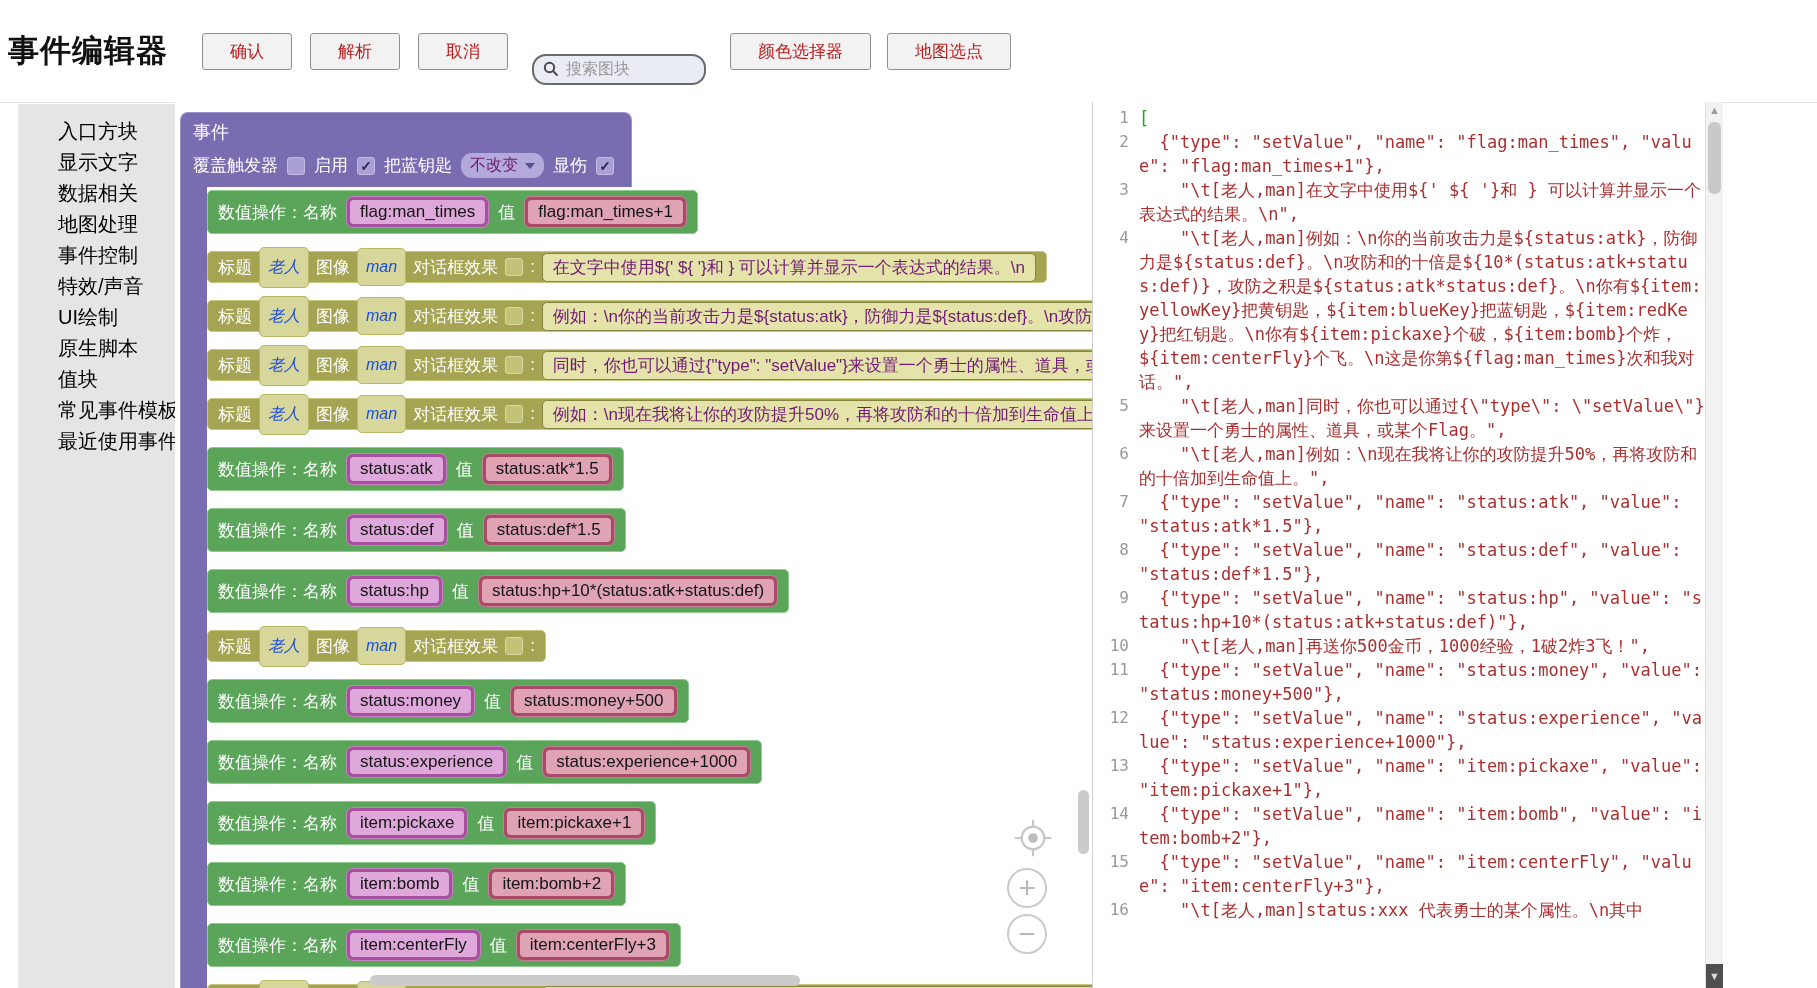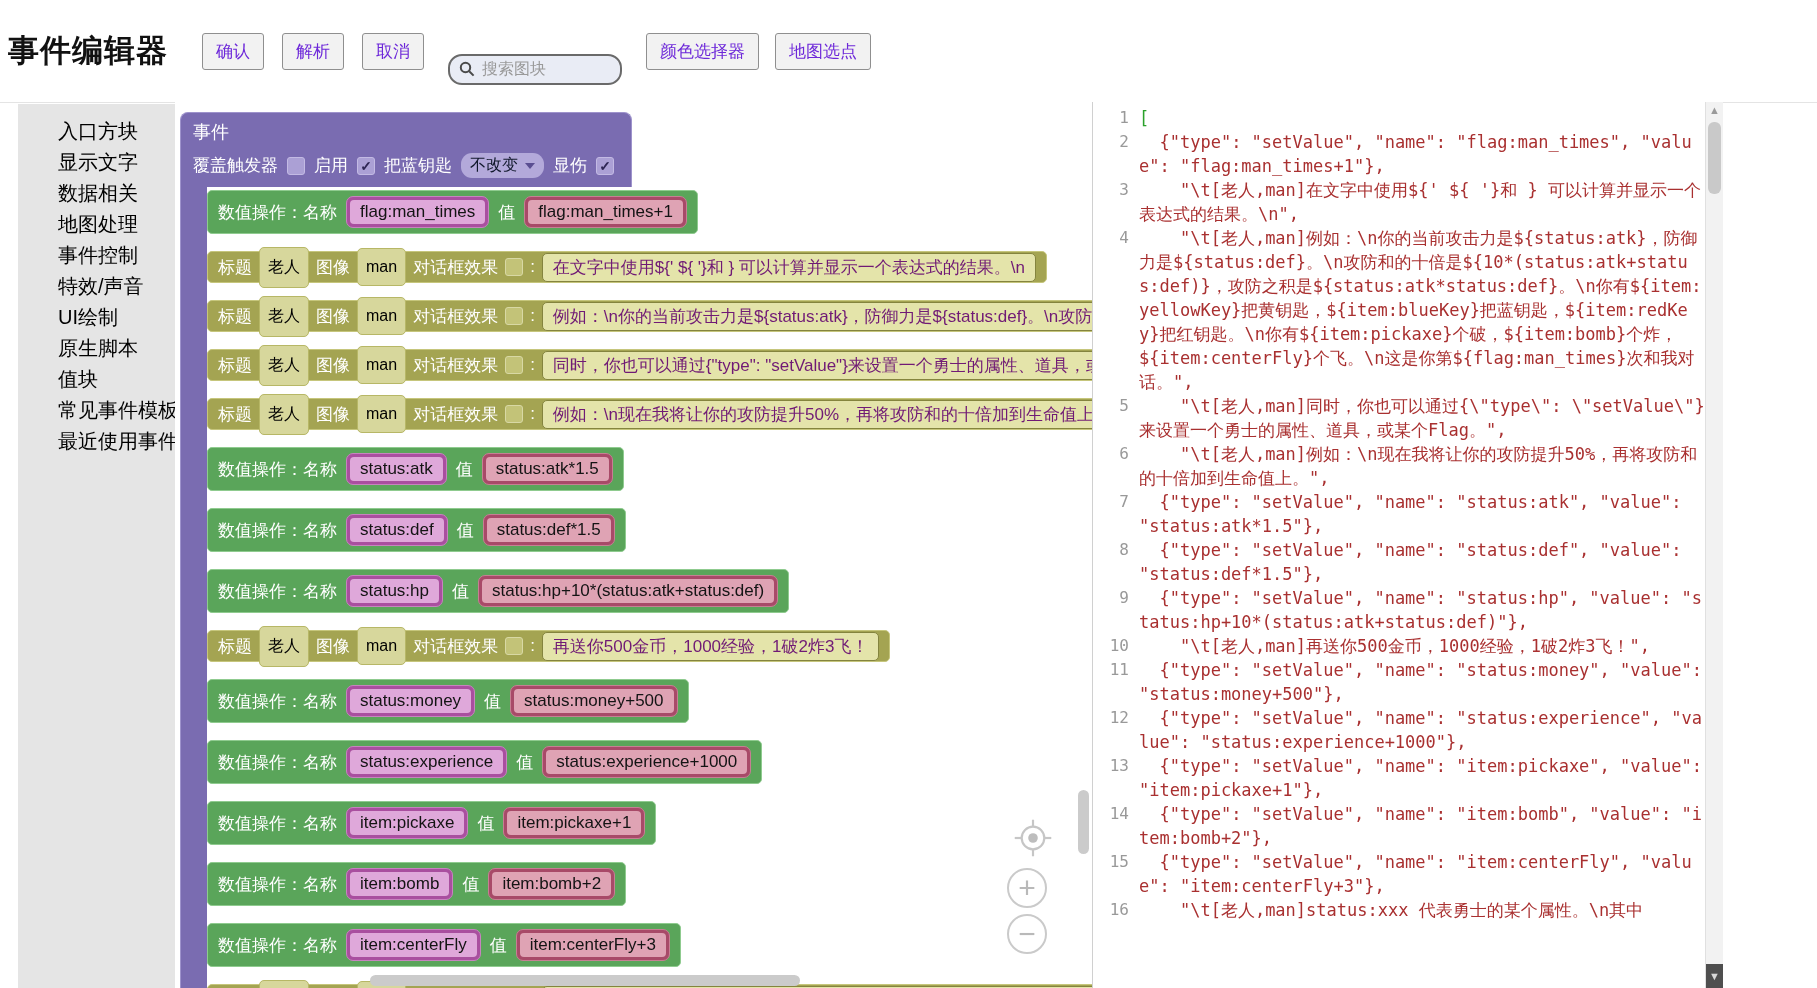--- a/index.html
+++ b/index.html
@@ -4,22 +4,22 @@
 <style>
   html,body{margin:0;padding:0;}
   body{
     width:1817px;height:988px;position:relative;overflow:hidden;
     background:#fff;font-family:"Liberation Sans",sans-serif;color:#111;
   }
   
   .header{position:absolute;left:0;top:0;width:1817px;height:102px;background:#fff;
     border-bottom:1px solid #e4e4e4;display:flex;align-items:center;}
   .app-title{font-size:31px;font-weight:bold;margin-left:8px;letter-spacing:1px;}
-  .tb-btn{margin-left:18px;padding:6px 13px;font-size:17px;background:#f2f2f2;
-    border:1px solid #8f8f8f;border-radius:3px;color:#6d28d9;cursor:pointer;font-family:inherit;}
+  .tb-btn{margin-left:18px;padding:6px 27px;font-size:17px;background:#f2f2f2;
+    border:1px solid #8f8f8f;border-radius:3px;color:#b91c1c;cursor:pointer;font-family:inherit;}
   .tb-btn:first-of-type{margin-left:34px;}
   .search-pill{margin-left:24px;width:152px;height:27px;border:2px solid #6a6a6a;border-radius:14px;
     background:#e9ecf5;display:flex;align-items:center;padding:0 9px;margin-top:36px;}
   .search-pill input{border:none;outline:none;background:transparent;width:110px;
     font-size:16px;color:#333;font-family:inherit;margin-left:5px;}
   .search-pill input::placeholder{color:#9a9a9a;}
   .gap1{margin-left:24px;}
   .gap2{margin-left:16px;}
   
   .sidebar{position:absolute;left:18px;top:104px;width:157px;bottom:0;background:#e5e5e5;
@@ -35,35 +35,35 @@
   .event-body{display:flex;align-items:stretch;}
   .event-spine{width:26px;background:#7a6cb1;border-left:1px solid #9e93cc;}
   .event-rows{display:flex;flex-direction:column;align-items:flex-start;gap:17px;padding:3px 0;}
   .event-foot{width:722px;height:20px;background:#7a6cb1;border:1px solid #9e93cc;border-top:none;
     border-radius:0 0 8px 8px;}
   .cb{width:16px;height:16px;border-radius:3px;display:inline-flex;align-items:center;
     justify-content:center;flex:0 0 auto;cursor:pointer;}
   .cb-purple{background:#aba0d5;border:1px solid #c3bae4;}
   .cb-olive{background:#c3c378;border:1px solid #d8d8a4;}
   .cb.checked::after{content:"✓";font-size:14px;font-weight:bold;color:#2e2654;line-height:1;}
-  .dropdown{background:#b3a9da;border-radius:11px;padding:2px 9px;color:#0f172a;font-size:16px;
+  .dropdown{background:#b3a9da;border-radius:11px;padding:2px 9px;color:#701a75;font-size:16px;
     display:inline-flex;align-items:center;gap:7px;cursor:pointer;}
   .tri{width:0;height:0;border-left:5px solid transparent;border-right:5px solid transparent;
     border-top:6px solid #5a4e91;}
   .brow{display:flex;align-items:center;border-radius:5px;padding:0 10px;white-space:nowrap;flex:0 0 auto;}
   .row-setvalue{background:#5aa55a;border:1px solid #8fcb8f;color:#fff;height:42px;font-size:17px;gap:9px;}
   .row-text{background:#a4a452;border:1px solid #c6c67c;color:#fff;height:30px;font-size:17px;gap:7px;}
   .field{border-radius:7px;padding:3px;display:inline-block;}
   .field-name{background:#a94f9f;border:1px solid #c783bf;}
   .field-value{background:#a84a68;border:1px solid #c67f93;}
   .field-inner{border-radius:4px;padding:2px 10px;color:#141414;font-size:17px;display:inline-block;}
   .field-name .field-inner{background:#dfa8da;}
   .field-value .field-inner{background:#dfa3b4;}
-  .chip{background:#d7d79c;border:1px solid #b7b766;color:#000000;border-radius:5px;
-    padding:9px 8px;font-size:16px;}
+  .chip{background:#d7d79c;border:1px solid #b7b766;color:#1d4ed8;border-radius:5px;
+    padding:9px 8px;font-size:16px;font-style:italic;}
   .textfield{background:#e4e4aa;border:1px solid #84843e;border-radius:5px;padding:2px 10px;
     color:#701a75;font-size:17px;}
   
   .ws-ctrl{position:absolute;width:40px;height:40px;border:2px solid #cacaca;border-radius:50%;
     display:flex;align-items:center;justify-content:center;color:#b9b9b9;font-size:30px;
     background:#fff;cursor:pointer;box-sizing:border-box;line-height:1;}
   .ctrl-crosshair{right:39px;top:716px;border:none;}
   .ctrl-zoomin{right:45px;top:766px;}
   .ctrl-zoomout{right:45px;top:812px;}
   .ws-vbar{position:absolute;right:3px;top:688px;width:11px;height:64px;background:#cbcbcb;border-radius:6px;}
@@ -222,21 +222,20 @@
     </span>
   </div>
           <div class="brow row-text">
     <span>标题</span>
     <span class="chip">老人</span>
     <span>图像</span>
     <span class="chip">man</span>
     <span>对话框效果</span>
     <span class="cb cb-olive"></span>
     <span>:</span>
-    <span class="textfield">再送你500金币，1000经验，1破2炸3飞！</span>
   </div>
           <div class="brow row-setvalue">
     <span>数值操作：名称</span>
     <span class="field field-name">
       <span class="field-inner">status:money</span>
     </span>
     <span>值</span>
     <span class="field field-value">
       <span class="field-inner">status:money+500</span>
     </span>

